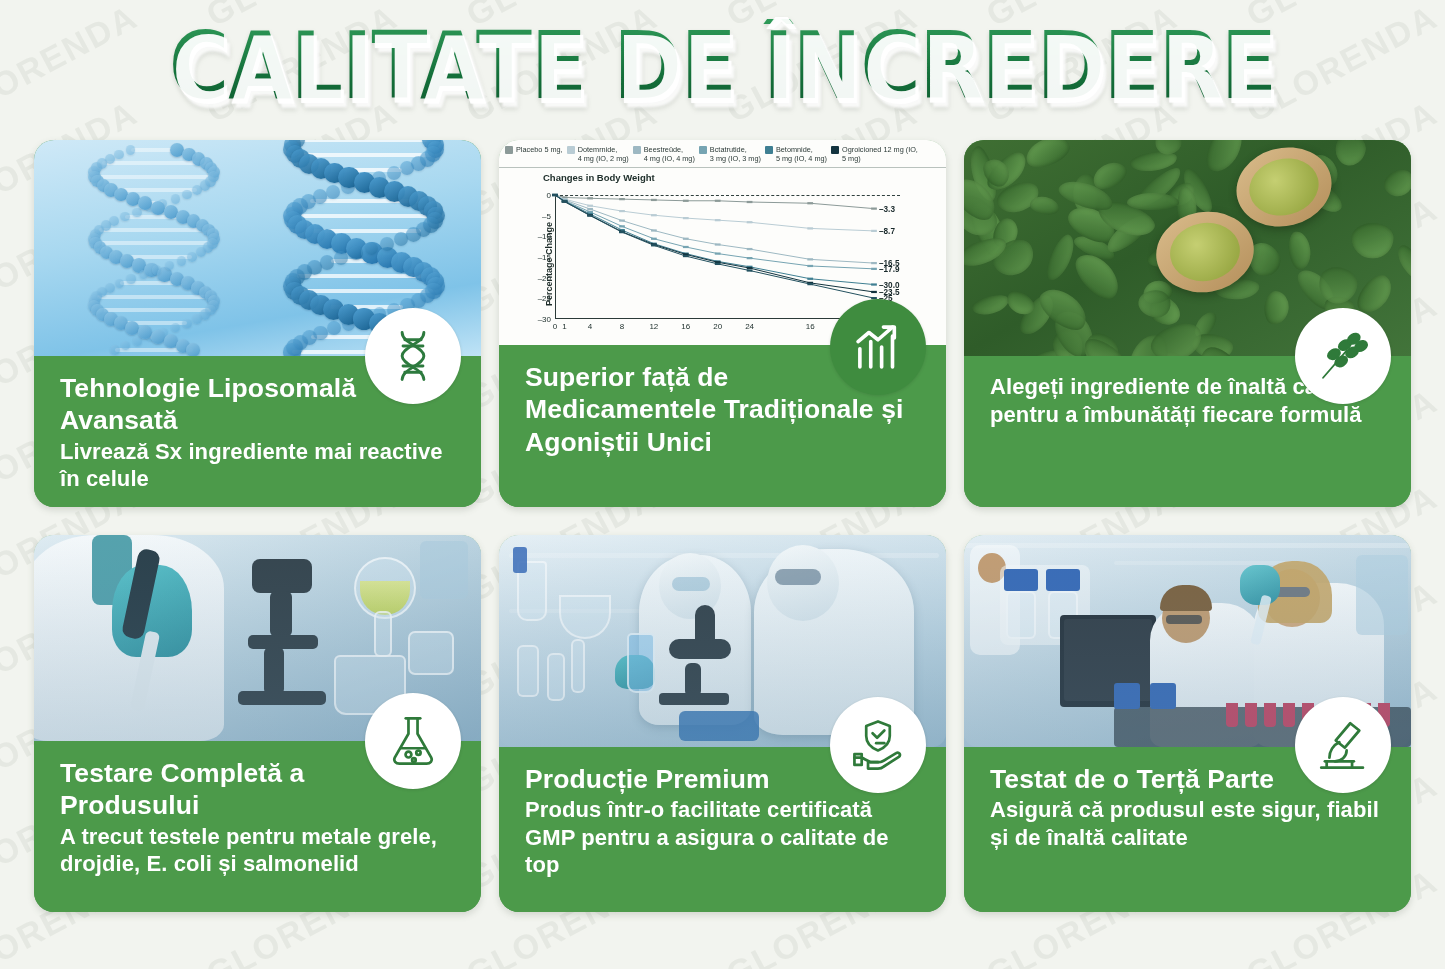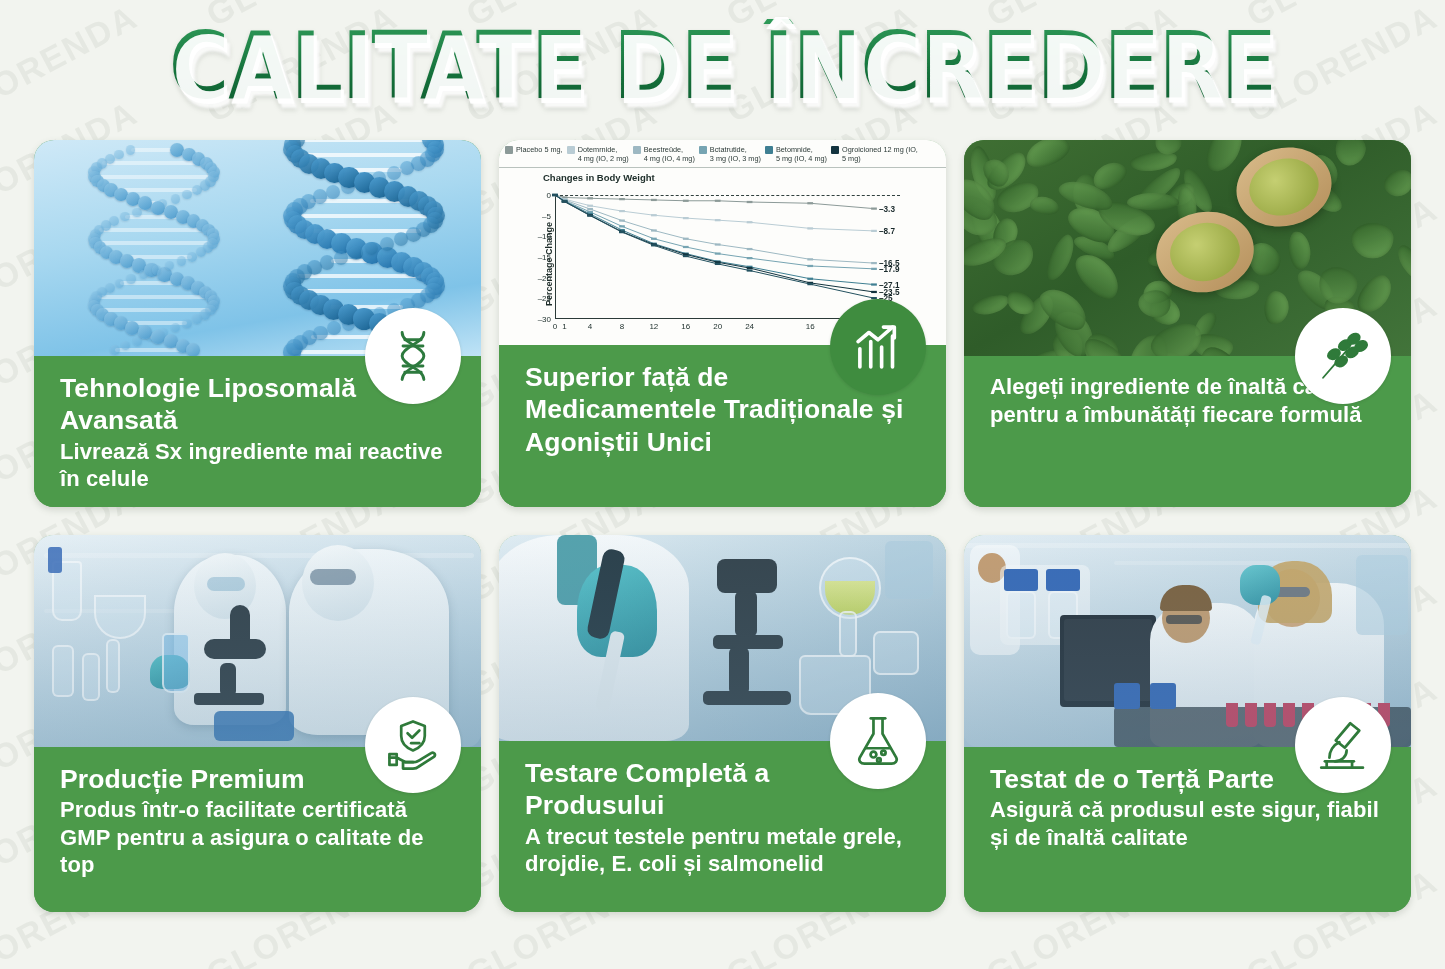--- a/index.html
+++ b/index.html
@@ -690,21 +690,21 @@
                   <rect x="40.1" y="48.43333333333334" width="1.8" height="1.8" fill="#23515f"></rect>
                   <rect x="50.1" y="54.766666666666666" width="1.8" height="1.8" fill="#23515f"></rect>
                   <rect x="60.1" y="60.1" width="1.8" height="1.8" fill="#23515f"></rect>
                   <rect x="79.1" y="71.10000000000001" width="1.8" height="1.8" fill="#23515f"></rect>
                   <rect x="99.1" y="82.43333333333334" width="1.8" height="1.8" fill="#23515f"></rect>
                 </svg>
                 <div class="endlabel" style="top: 11%;">–3.3</div>
                 <div class="endlabel" style="top: 29%;">–8.7</div>
                 <div class="endlabel" style="top: 55%;">–16.5</div>
                 <div class="endlabel" style="top: 59.6667%;">–17.9</div>
-                <div class="endlabel" style="top: 72.3333%;">–27.1</div>
+                <div class="endlabel" style="top: 72.3333%;">–30.0</div>
                 <div class="endlabel" style="top: 78.3333%;">–23.5</div>
                 <div class="endlabel" style="top: 83.3333%;">–25</div>
               </div>
           </div>
         </div>
       </div>
       <div class="card-body">
         <div class="badge invert" style="top:-46px">
           <svg viewBox="0 0 64 64" fill="none" stroke="#ffffff" stroke-width="4" stroke-linecap="round" stroke-linejoin="round">
             <path d="M12 54V34M24 54V26M36 54V32M48 54V20"></path>
@@ -810,20 +810,59 @@
             <ellipse cx="42" cy="28" rx="7" ry="5" transform="rotate(-30 42 28)"></ellipse>
             <ellipse cx="44" cy="13" rx="7" ry="5" transform="rotate(-30 44 13)"></ellipse>
             <ellipse cx="52" cy="21" rx="7" ry="5" transform="rotate(-30 52 21)"></ellipse>
           </svg>
         </div>
         <div class="card-desc">Alegeți ingrediente de înaltă calitate pentru a îmbunătăți fiecare formulă</div>
       </div>
     </div>
 
     <div class="card">
+      <div class="card-photo scene-lab" style="height:206px">
+        <div class="scene" id="lab2-scene">
+            <div class="blob" style="position: absolute; left: 0px; top: 0px; width: 447px; height: 206px; background: linear-gradient(160deg, rgb(231, 241, 246), rgb(182, 207, 221) 55%, rgb(143, 178, 200));"></div>
+            <div class="coat" style="position: absolute; left: -10px; top: 0px; width: 200px; height: 206px;"></div>
+            <div class="blob" style="position: absolute; left: 58px; top: 0px; width: 40px; height: 70px; background: rgb(47, 142, 154); border-radius: 8px; opacity: 0.85;"></div>
+            <div class="glove" style="position: absolute; left: 78px; top: 30px; width: 80px; height: 92px;"></div>
+            <div class="blob" style="position: absolute; left: 96px; top: 14px; width: 22px; height: 90px; background: rgb(32, 51, 61); border-radius: 9px; transform: rotate(12deg);"></div>
+            <div class="blob" style="position: absolute; left: 104px; top: 96px; width: 14px; height: 80px; background: rgb(231, 238, 242); border-radius: 5px; transform: rotate(12deg);"></div>
+            <div class="scope" style="position: absolute; left: 218px; top: 24px; width: 60px; height: 34px; border-radius: 8px;"></div>
+            <div class="scope" style="position: absolute; left: 236px; top: 56px; width: 22px; height: 46px;"></div>
+            <div class="scope" style="position: absolute; left: 214px; top: 100px; width: 70px; height: 14px; border-radius: 5px;"></div>
+            <div class="scope" style="position: absolute; left: 230px; top: 112px; width: 20px; height: 48px;"></div>
+            <div class="scope" style="position: absolute; left: 204px; top: 156px; width: 88px; height: 14px; border-radius: 5px;"></div>
+            <div class="glassware" style="position: absolute; left: 320px; top: 22px; width: 62px; height: 62px; border-radius: 50%;"></div>
+            <div class="liquid-green" style="position: absolute; left: 326px; top: 46px; width: 50px; height: 34px; border-radius: 0px 0px 25px 25px;"></div>
+            <div class="glassware" style="position: absolute; left: 340px; top: 76px; width: 18px; height: 46px;"></div>
+            <div class="glassware" style="position: absolute; left: 300px; top: 120px; width: 72px; height: 60px; border-radius: 6px 6px 12px 12px;"></div>
+            <div class="glassware" style="position: absolute; left: 374px; top: 96px; width: 46px; height: 44px; border-radius: 7px;"></div>
+            <div class="blob" style="position: absolute; left: 386px; top: 6px; width: 48px; height: 58px; background: rgba(175, 205, 222, 0.7); border-radius: 6px;"></div>
+          </div>
+        <div class="tint"></div>
+      </div>
+      <div class="card-body">
+        <div class="badge" style="top:-48px">
+          <svg viewBox="0 0 64 64" fill="none" stroke="#2f7a3a" stroke-width="3" stroke-linecap="round" stroke-linejoin="round">
+            <path d="M24 7h16"></path>
+            <path d="M27 7v17L12 50c-2 4 1 7 5 7h30c4 0 7-3 5-7L37 24V7"></path>
+            <path d="M19 40h26"></path>
+            <circle cx="27" cy="47" r="3.2"></circle>
+            <circle cx="38" cy="45" r="2.4"></circle>
+            <circle cx="33" cy="53" r="2"></circle>
+          </svg>
+        </div>
+        <div class="card-title">Testare Completă a Produsului</div>
+        <div class="card-desc">A trecut testele pentru metale grele, drojdie, E. coli și salmonelid</div>
+      </div>
+    </div>
+
+    <div class="card">
       <div class="card-photo scene-lab" style="height:212px">
         <div class="scene" id="lab1-scene">
             <div class="blob" style="position: absolute; left: 0px; top: 0px; width: 447px; height: 212px; background: linear-gradient(170deg, rgb(238, 245, 249), rgb(188, 212, 226) 60%, rgb(157, 189, 208));"></div>
             <div class="shelf" style="position: absolute; left: 10px; top: 18px; width: 430px; height: 5px; opacity: 0.5;"></div>
             <div class="shelf" style="position: absolute; left: 10px; top: 74px; width: 200px; height: 4px; opacity: 0.35;"></div>
             <div class="glassware" style="position: absolute; left: 18px; top: 26px; width: 30px; height: 60px; border-radius: 4px 4px 10px 10px;"></div>
             <div class="glassware" style="position: absolute; left: 60px; top: 60px; width: 52px; height: 44px; border-radius: 0px 0px 26px 26px;"></div>
             <div class="glassware" style="position: absolute; left: 72px; top: 104px; width: 14px; height: 54px;"></div>
             <div class="glassware" style="position: absolute; left: 18px; top: 110px; width: 22px; height: 52px;"></div>
             <div class="glassware" style="position: absolute; left: 48px; top: 118px; width: 18px; height: 48px;"></div>
@@ -850,59 +889,20 @@
             <path d="M32 6l13 5v11c0 8-5.5 13-13 16-7.5-3-13-8-13-16V11z"></path>
             <path d="M26 19l5 5 8-8"></path>
             <path d="M39 30h-9"></path>
             <path d="M6 46h7c2 0 3 1 5 2l6 3h8"></path>
             <path d="M6 42v12h8V42z"></path>
             <path d="M21 51h12c3 0 6-2 9-4l10-6c3-2 6 2 3 4L38 56c-2 2-4 2-6 2H21z"></path>
           </svg>
         </div>
         <div class="card-title">Producție Premium</div>
         <div class="card-desc">Produs într-o facilitate certificată GMP pentru a asigura o calitate de top</div>
-      </div>
-    </div>
-
-    <div class="card">
-      <div class="card-photo scene-lab" style="height:206px">
-        <div class="scene" id="lab2-scene">
-            <div class="blob" style="position: absolute; left: 0px; top: 0px; width: 447px; height: 206px; background: linear-gradient(160deg, rgb(231, 241, 246), rgb(182, 207, 221) 55%, rgb(143, 178, 200));"></div>
-            <div class="coat" style="position: absolute; left: -10px; top: 0px; width: 200px; height: 206px;"></div>
-            <div class="blob" style="position: absolute; left: 58px; top: 0px; width: 40px; height: 70px; background: rgb(47, 142, 154); border-radius: 8px; opacity: 0.85;"></div>
-            <div class="glove" style="position: absolute; left: 78px; top: 30px; width: 80px; height: 92px;"></div>
-            <div class="blob" style="position: absolute; left: 96px; top: 14px; width: 22px; height: 90px; background: rgb(32, 51, 61); border-radius: 9px; transform: rotate(12deg);"></div>
-            <div class="blob" style="position: absolute; left: 104px; top: 96px; width: 14px; height: 80px; background: rgb(231, 238, 242); border-radius: 5px; transform: rotate(12deg);"></div>
-            <div class="scope" style="position: absolute; left: 218px; top: 24px; width: 60px; height: 34px; border-radius: 8px;"></div>
-            <div class="scope" style="position: absolute; left: 236px; top: 56px; width: 22px; height: 46px;"></div>
-            <div class="scope" style="position: absolute; left: 214px; top: 100px; width: 70px; height: 14px; border-radius: 5px;"></div>
-            <div class="scope" style="position: absolute; left: 230px; top: 112px; width: 20px; height: 48px;"></div>
-            <div class="scope" style="position: absolute; left: 204px; top: 156px; width: 88px; height: 14px; border-radius: 5px;"></div>
-            <div class="glassware" style="position: absolute; left: 320px; top: 22px; width: 62px; height: 62px; border-radius: 50%;"></div>
-            <div class="liquid-green" style="position: absolute; left: 326px; top: 46px; width: 50px; height: 34px; border-radius: 0px 0px 25px 25px;"></div>
-            <div class="glassware" style="position: absolute; left: 340px; top: 76px; width: 18px; height: 46px;"></div>
-            <div class="glassware" style="position: absolute; left: 300px; top: 120px; width: 72px; height: 60px; border-radius: 6px 6px 12px 12px;"></div>
-            <div class="glassware" style="position: absolute; left: 374px; top: 96px; width: 46px; height: 44px; border-radius: 7px;"></div>
-            <div class="blob" style="position: absolute; left: 386px; top: 6px; width: 48px; height: 58px; background: rgba(175, 205, 222, 0.7); border-radius: 6px;"></div>
-          </div>
-        <div class="tint"></div>
-      </div>
-      <div class="card-body">
-        <div class="badge" style="top:-48px">
-          <svg viewBox="0 0 64 64" fill="none" stroke="#2f7a3a" stroke-width="3" stroke-linecap="round" stroke-linejoin="round">
-            <path d="M24 7h16"></path>
-            <path d="M27 7v17L12 50c-2 4 1 7 5 7h30c4 0 7-3 5-7L37 24V7"></path>
-            <path d="M19 40h26"></path>
-            <circle cx="27" cy="47" r="3.2"></circle>
-            <circle cx="38" cy="45" r="2.4"></circle>
-            <circle cx="33" cy="53" r="2"></circle>
-          </svg>
-        </div>
-        <div class="card-title">Testare Completă a Produsului</div>
-        <div class="card-desc">A trecut testele pentru metale grele, drojdie, E. coli și salmonelid</div>
       </div>
     </div>
 
     <div class="card">
       <div class="card-photo scene-lab" style="height:212px">
         <div class="scene" id="lab3-scene">
             <div class="blob" style="position: absolute; left: 0px; top: 0px; width: 447px; height: 212px; background: linear-gradient(165deg, rgb(234, 242, 247), rgb(194, 215, 227) 50%, rgb(155, 187, 207));"></div>
             <div class="shelf" style="position: absolute; left: 0px; top: 8px; width: 447px; height: 5px; opacity: 0.55;"></div>
             <div class="shelf" style="position: absolute; left: 150px; top: 26px; width: 190px; height: 4px; opacity: 0.4;"></div>
             <div class="blob" style="position: absolute; left: 6px; top: 10px; width: 50px; height: 110px; background: rgba(255, 255, 255, 0.7); border-radius: 10px;"></div>

